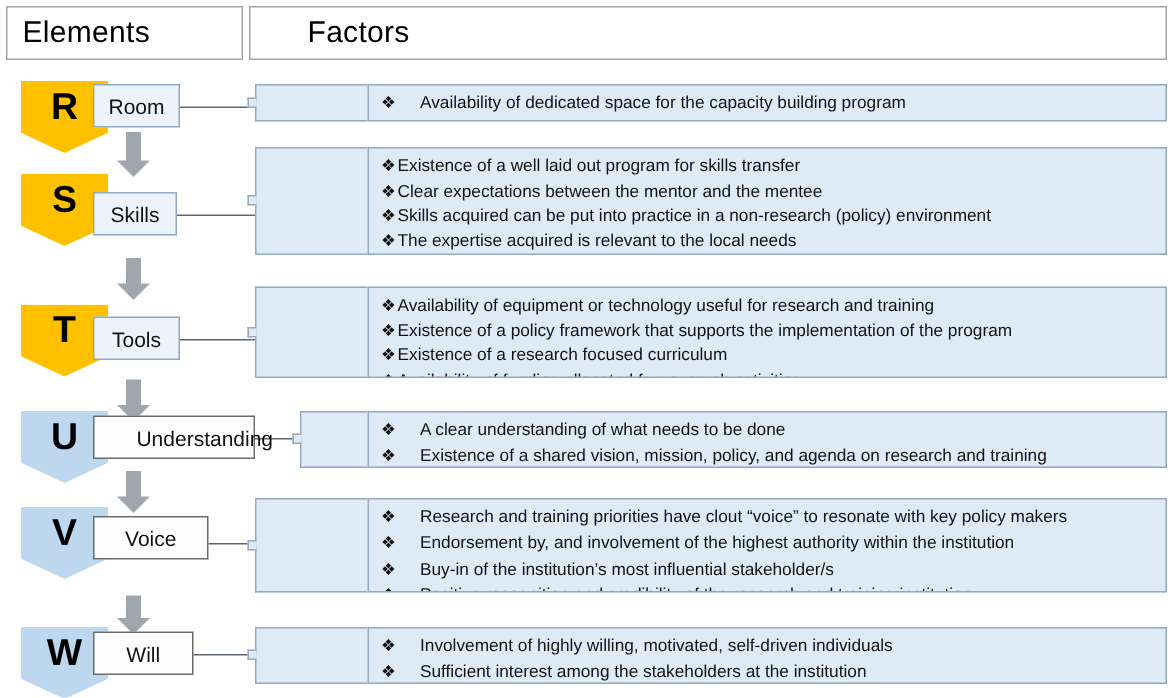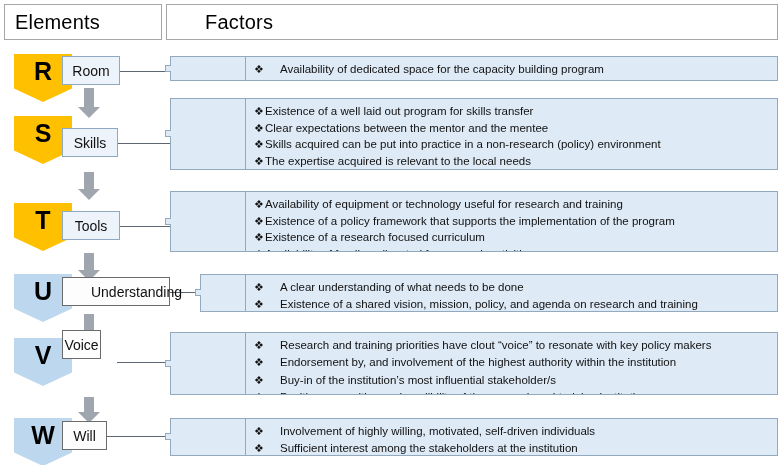--- a/index.html
+++ b/index.html
@@ -214,21 +214,21 @@
         </ul>
       </div>
       <div class="arrow" style="left: 78px; top: 314px; height: 28px;">
         <div class="stem" style="height: 18px;"></div>
         <div class="head" style="top: 17px;"></div>
       </div>
       <div class="conn" style="left: 117px; top: 362px; width: 53px;"></div>
       <div class="shield blue" style="left: 14px; top: 338px;">
         <b>V</b>
       </div>
-      <div class="elabel plain" style="left: 62px; top: 330px; width: 39px;">Voice</div>
+      <div class="elabel plain" style="left: 62px; top: 344px; width: 77px;">Voice</div>
       <div class="ftab" style="left: 170px; top: 332px; width: 75px; height: 63px;"></div>
       <div class="fbody gap" style="left: 245px; top: 332px; width: 533px; height: 63px;">
         <ul>
           <li>
             <span class="bul">❖</span>
             <span>Research and training priorities have clout “voice” to resonate with key policy makers</span>
           </li>
           <li>
             <span class="bul">❖</span>
             <span>Endorsement by, and involvement of the highest authority within the institution</span>
@@ -244,21 +244,21 @@
         </ul>
       </div>
       <div class="arrow" style="left: 78px; top: 397px; height: 26px;">
         <div class="stem" style="height: 16px;"></div>
         <div class="head" style="top: 15px;"></div>
       </div>
       <div class="conn" style="left: 107px; top: 436px; width: 63px;"></div>
       <div class="shield blue" style="left: 14px; top: 418px;">
         <b>W</b>
       </div>
-      <div class="elabel plain" style="left: 62px; top: 421px; width: 45px;">Will</div>
+      <div class="elabel plain" style="left: 62px; top: 421px; width: 67px;">Will</div>
       <div class="ftab" style="left: 170px; top: 418px; width: 75px; height: 38px;"></div>
       <div class="fbody gap" style="left: 245px; top: 418px; width: 533px; height: 38px;">
         <ul>
           <li>
             <span class="bul">❖</span>
             <span>Involvement of highly willing, motivated, self-driven individuals</span>
           </li>
           <li>
             <span class="bul">❖</span>
             <span>Sufficient interest among the stakeholders at the institution</span>

